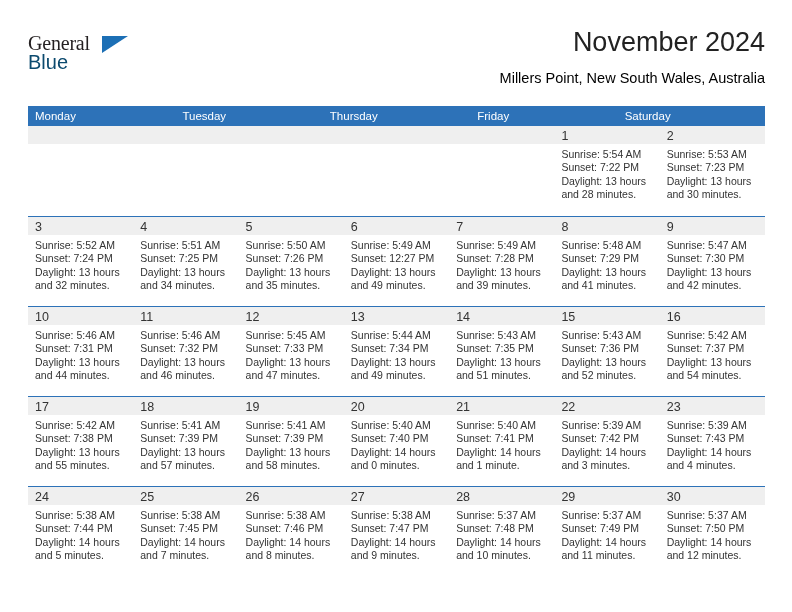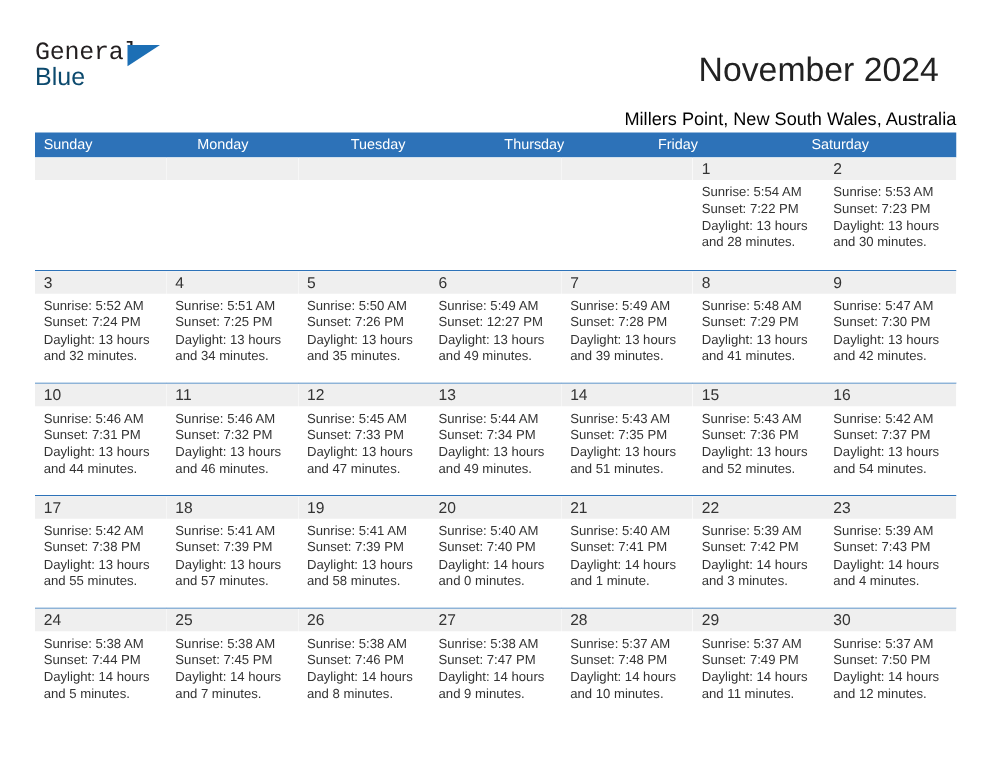--- a/index.html
+++ b/index.html
@@ -35,21 +35,21 @@
     top: 6px;
     width: 180px;
     height: 52px;
   }
   .logo-general {
     font-size: 20px;
     color: #231f20;
     letter-spacing: -0.2px;
     line-height: 22px;
     display: block;
-    font-family: Liberation Mono, monospace;
+    font-family: Liberation Serif, serif;
   }
   .logo-blue {
     font-size: 20px;
     color: #0c4a6e;
     line-height: 22px;
     display: block;
     margin-top: -3px;
     font-family: "Liberation Sans", sans-serif;
   }
   .logo-tri {
@@ -67,21 +67,21 @@
     right: 0;
     top: 0;
     text-align: right;
   }
   .cal-title {
     font-size: 27px;
     color: #222222;
     line-height: 32px;
     white-space: nowrap;
     font-weight: normal;
-    margin: 14px;
+    margin: 0;
   }
   .cal-subtitle {
     font-size: 14.5px;
     color: #000000;
     line-height: 20px;
     margin-top: 10px;
     white-space: nowrap;
   }
 
   
@@ -158,21 +158,20 @@
     <div class="title-wrap">
       <div class="cal-title">November 2024</div>
       <div class="cal-subtitle">Millers Point, New South Wales, Australia</div>
     </div>
 
   </div>
 
   <div class="cal">
 
     <div class="weekhead">
-      <div class="wh">Sunday</div>
       <div class="wh">Monday</div>
       <div class="wh">Tuesday</div>
       <div class="wh">Thursday</div>
       <div class="wh">Friday</div>
       <div class="wh">Saturday</div>
     </div>
 
     <div class="weekrow first">
       <div class="cell">
         <div class="daynum-band"><span class="daynum"></span></div>

